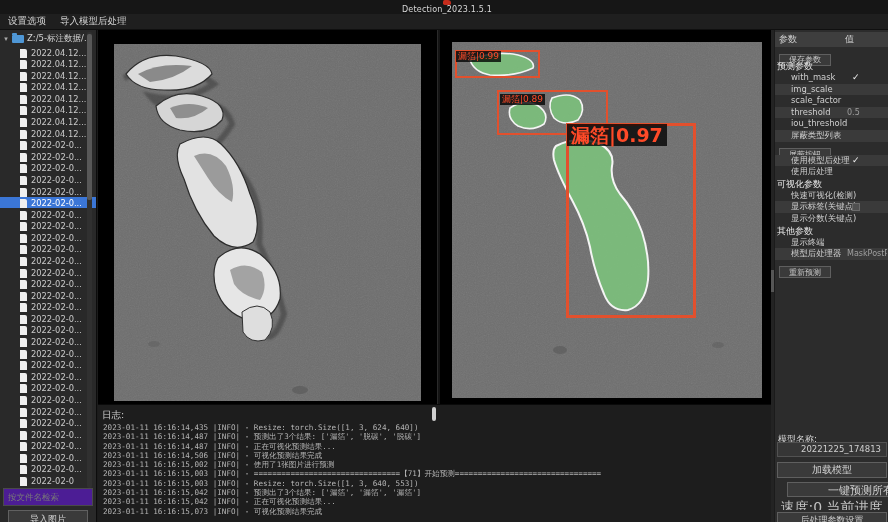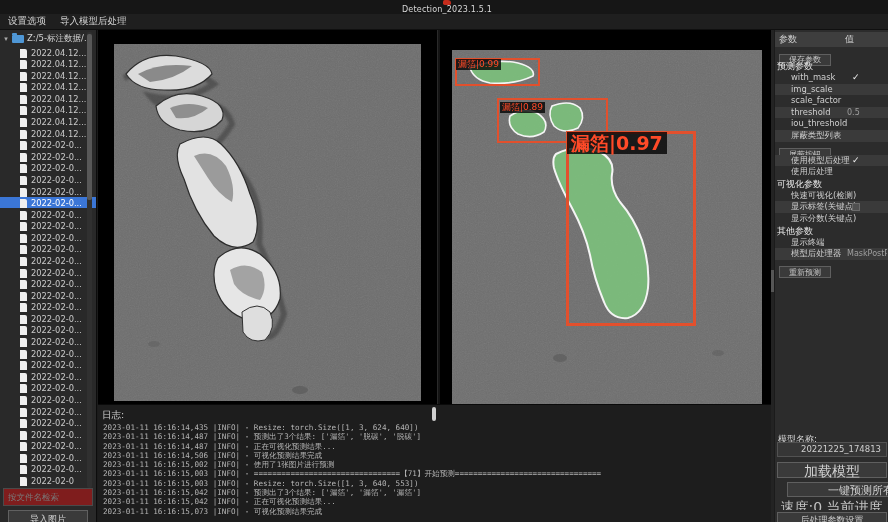--- a/index.html
+++ b/index.html
@@ -24,28 +24,28 @@
   .folder-ic:before { content:""; position:absolute; left:0; top:-2px; width:5px; height:2px; background:#4f97d6; border-radius:1px 1px 0 0; }
   .root-label { font-size:8.5px; color:#d5d5d5; white-space:nowrap; overflow:hidden; }
   .tree-items { position:absolute; left:0; top:16px; width:97px; }
   .tree-item { height:11.58px; display:flex; align-items:flex-end; padding-left:20px; }
   .tree-item.selected { background:#3b76d6; }
   .file-ic { width:7px; height:9px; background:#f0f0f0; border-radius:0 2px 0 0; margin-right:4px; flex:0 0 auto; }
   .ti-label { font-size:8.3px; color:#c9c9c9; white-space:nowrap; }
   .tree-item.selected .ti-label { color:#fff; }
   .tree-scroll { position:absolute; right:4px; top:2px; width:5px; height:456px; background:#303030; border-radius:2px; }
   .tree-thumb { position:absolute; left:0; top:2px; width:5px; height:166px; background:#585858; border-radius:2px; }
-  .search-input { position:absolute; left:3px; top:458px; width:90px; height:18px; background:#7f1d1d; border:1px solid #4a4a4a; color:#ccc; font-size:8.5px; padding:0 4px; font-family:"DejaVu Sans", sans-serif; }
+  .search-input { position:absolute; left:3px; top:458px; width:90px; height:18px; background:#4c1d95; border:1px solid #4a4a4a; color:#ccc; font-size:8.5px; padding:0 4px; font-family:"DejaVu Sans", sans-serif; }
   .search-input::placeholder { color:#787878; }
   .import-btn { position:absolute; left:8px; top:480px; width:80px; height:18px; background:#3a3a3a; border:1px solid #606060; color:#d2d2d2; font-size:9px; font-family:"DejaVu Sans", sans-serif; }
   
   .center { position:absolute; left:98px; top:30px; width:673px; height:492px; background:#000; }
   .images { position:absolute; left:0; top:0; width:673px; height:374px; background:#000; }
   .img-left { position:absolute; left:16px; top:14px; width:307px; height:357px; }
-  .img-right { position:absolute; left:354px; top:20px; width:310px; height:264px; }
+  .img-right { position:absolute; left:354px; top:12px; width:310px; height:264px; }
   .vdivider { position:absolute; left:339px; top:0; width:3px; height:374px; background:#141414; border-left:1px solid #2a2a2a; }
   .img-left svg, .img-right svg { position:absolute; left:0; top:0; }
   
   .det-box { position:absolute; border:2px solid #e2502d; }
   .det-box.big { border-width:3px;margin-left:28px; }
   .det-label { position:absolute; background:rgba(0,0,0,0.78); color:#ff4a28; font-size:9px; line-height:11px; padding:0 2px; white-space:nowrap; }
   .det-label.big { font-size:19px; line-height:22px; font-weight:bold; padding:0 4px; }
   
   .log { position:absolute; left:0; top:374px; width:673px; height:118px; background:#1d1d1d; border-top:1px solid #0a0a0a; overflow:hidden; }
   .log-title { position:absolute; left:4px; top:4px; font-size:9.5px; color:#cfcfcf; }
@@ -64,21 +64,21 @@
   .p-section { height:12px; padding-left:2px; font-size:9px; font-weight:normal; color:#ececec; line-height:12px; }
   .p-row { position:relative; height:11.6px; line-height:11.6px; font-size:8.4px; color:#cfcfcf; padding-left:16px; white-space:nowrap; }
   .p-row.alt { background:#3a3a3a; }
   .p-val { position:absolute; left:72px; top:0; color:#9f9f9f; font-size:8px; max-width:40px; overflow:hidden; }
   .p-check { position:absolute; left:77px; top:0; color:#f2f2f2; font-size:9px; }
   .p-cbox { position:absolute; left:77px; top:2px; width:8px; height:8px; background:#505050; border:1px solid #6a6a6a; }
   .p-btnrow { height:13px; padding:0 0 1px 4px; }
   .p-btn { width:52px; height:12px; background:#3a3a3a; border:1px solid #5f5f5f; color:#c9c9c9; font-size:8px; line-height:9px; font-family:"DejaVu Sans", sans-serif; }
   .model-label { position:absolute; left:3px; top:403px; font-size:9px; color:#d6d6d6; }
   .model-field { position:absolute; left:2px; top:412px; width:110px; height:15px; background:#363636; border:1px solid #525252; font-size:8.5px; color:#cfcfcf; text-align:right; line-height:13px; padding-right:5px; overflow:hidden; white-space:nowrap; }
-  .load-btn { position:absolute; left:2px; top:432px; width:110px; height:16px; background:#3a3a3a; border:1px solid #5f5f5f; color:#d0d0d0; font-size:14px; font-family:"DejaVu Sans", sans-serif; }
+  .load-btn { position:absolute; left:2px; top:432px; width:110px; height:16px; background:#3a3a3a; border:1px solid #5f5f5f; color:#d0d0d0; font-size:10px; font-family:"DejaVu Sans", sans-serif; }
   .predict-all-btn { position:absolute; left:12px; top:452px; width:110px; height:15px; background:#3a3a3a; border:1px solid #5f5f5f; color:#d0d0d0; font-size:11px; text-align:right; padding-right:2px; font-family:Liberation Sans, sans-serif; }
   .progress-row { position:absolute; left:0; top:469px; width:113px; height:11px; font-size:14px; color:#c2c2c2; text-align:center; white-space:nowrap; overflow:hidden; }
   .bottom-btn { position:absolute; left:2px; top:482px; width:110px; height:16px; background:#3a3a3a; border:1px solid #5f5f5f; color:#d0d0d0; font-size:9px; font-family:"DejaVu Sans", sans-serif; }
 </style>
 </head>
 <body>
 
 <div class="app">
 
   <div class="titlebar">

